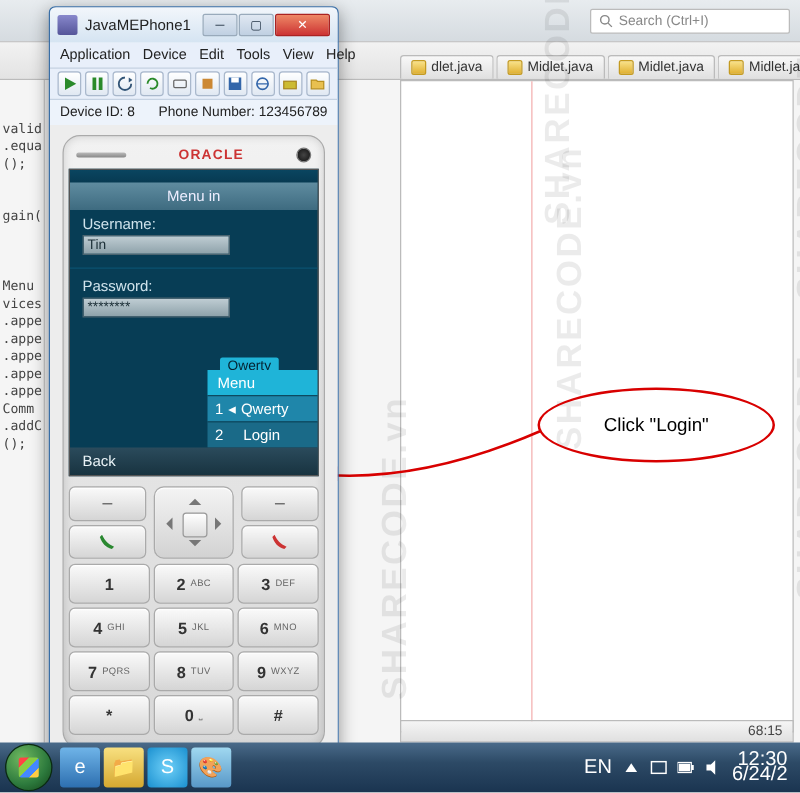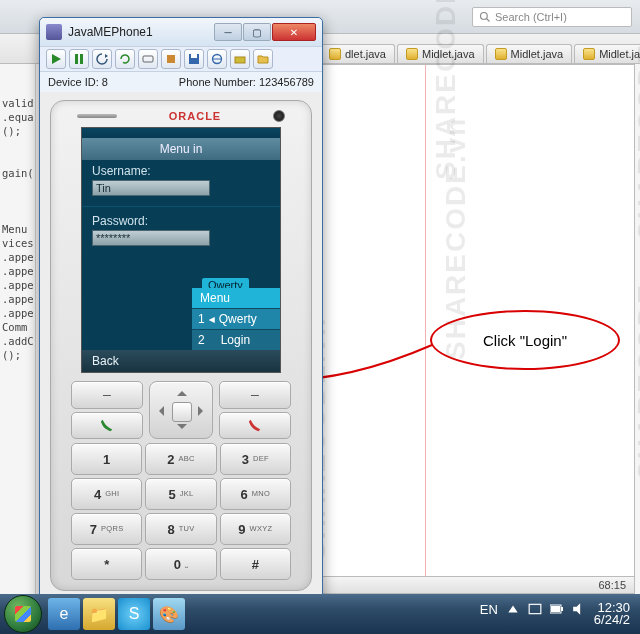--- a/index.html
+++ b/index.html
@@ -34,40 +34,40 @@
 .taskbar { position:absolute; left:0; right:0; bottom:0; height:40px; background:linear-gradient(#4a6b8a,#2d4a66 40%,#1a3450); display:flex; align-items:center; padding:0 4px; }
 .startbtn { width:38px; height:38px; border-radius:50%; background:radial-gradient(circle at 35% 30%,#6fb85f,#2d7a3d 60%,#124518); border:1px solid #0a2a10; margin-right:6px; position:relative; }
 .startbtn::after{content:"";position:absolute;left:10px;top:10px;width:16px;height:16px;background:
   linear-gradient(135deg,#f44 0 25%,#8c4 0 50%,#48f 0 75%,#fc4 0 100%);
   border-radius:2px; filter:blur(.3px); }
 .tray-icon { width:32px; height:32px; border-radius:3px; margin-right:3px; display:flex; align-items:center; justify-content:center; font-size:16px; color:#fff; }
 .tray-ie { background:linear-gradient(#6fb4e8,#2d6fb0); }
 .tray-dir { background:linear-gradient(#f8e080,#d5a830); }
 .tray-sk { background:radial-gradient(#6fd0f8,#1a90d0); }
 .tray-pt { background:linear-gradient(#a0d8f0,#5898c8); }
-.systray { margin-left:auto; display:flex; gap:8px; color:#fff; font-size:13px; padding-right:6px; }
+.systray { margin-left:auto; display:flex; align-items:center; gap:8px; color:#fff; font-size:16px; padding-right:6px; }
 .sys-icon { width:14px; height:14px; fill:#fff; }
 
 
-.emuwin { position:absolute; left:39px; top:17px; width:284px; border:1px solid #3a6ea5; border-radius:5px 5px 0 0; background:linear-gradient(#e8f0f8,#cfdff0); box-shadow:0 4px 14px rgba(0,0,0,.4); }
+.emuwin { position:absolute; left:39px; top:5px; width:232px; border:1px solid #3a6ea5; border-radius:5px 5px 0 0; background:linear-gradient(#e8f0f8,#cfdff0); box-shadow:0 4px 14px rgba(0,0,0,.4); }
 .emuwin .titlebar { height:28px; display:flex; align-items:center; padding:0 6px; background:linear-gradient(#f2f6fb,#d5e4f2); border-radius:5px 5px 0 0; }
 .emuwin .titlebar .ico { width:16px; height:16px; background:linear-gradient(#88c,#559); border-radius:2px; margin-right:6px; }
 .emuwin .titlebar .ttl { font-size:12px; color:#222; }
 .emuwin .winbtns { margin-left:auto; display:flex; gap:1px; }
 .emuwin .winbtn { width:28px; height:18px; background:linear-gradient(#e0e8f2,#c0d0e2); border:1px solid #9ab; border-radius:2px; font-size:10px; display:flex;align-items:center;justify-content:center; color:#234; }
 .emuwin .winbtn.close { background:linear-gradient(#e86,#c33); color:#fff; width:44px; border-color:#a22; }
 .emuwin .menubar { height:20px; display:flex; align-items:center; gap:10px; padding:0 8px; font-size:11.5px; color:#222; background:#e8effa; }
 .emuwin .iconbar { height:26px; display:flex; align-items:center; gap:3px; padding:0 6px; background:#e8effa; border-top:1px solid #c5d2e2; border-bottom:1px solid #c5d2e2; }
 .emuwin .iconbar .ib { width:20px; height:20px; border:1px solid #a9b8cc; border-radius:3px; background:linear-gradient(#fff,#e0e8f2); display:flex;align-items:center;justify-content:center; }
 .emuwin .iconbar .ib svg{width:12px;height:12px;}
 .emuwin .devbar { height:20px; display:flex; align-items:center; padding:0 8px; font-size:11px; color:#222; background:#edf3fb; justify-content:space-between; }
 
 
 .phone { background:#ededed; padding:8px 10px 10px; }
-.phone-shell { background:linear-gradient(#f2f2f2,#d8d8d8); border:1px solid #aaa; border-radius:14px; padding:6px 20px 10px; box-shadow:inset 0 0 8px rgba(0,0,0,.15); }
+.phone-shell { background:linear-gradient(#f2f2f2,#d8d8d8); border:1px solid #aaa; border-radius:14px; padding:6px 4px 10px; box-shadow:inset 0 0 8px rgba(0,0,0,.15); }
 .phone-top { display:flex; justify-content:space-between; align-items:center; padding:3px 6px 5px; }
 .oracle { color:#c33; font-weight:bold; font-size:11px; letter-spacing:1px; }
 .cam { width:12px; height:12px; border-radius:50%; background:radial-gradient(#444,#111); border:1px solid #777; }
 .screen { width:200px; height:246px; background:#073d55; border:1px solid #555; margin:0 auto 8px; position:relative; color:#e6f2f7; font-size:12px; }
 .screen .sbar { position:absolute; top:0; left:0; right:0; height:10px; background:linear-gradient(#0a4560,#073a52); }
 .screen .hdr { position:absolute; top:10px; left:0; right:0; height:22px; background:linear-gradient(#5f8ca0,#3e6b80); text-align:center; line-height:22px; font-size:12px; color:#eef; }
 .screen .lbl { position:absolute; left:10px; color:#cfe3ec; font-size:12px; }
 .screen .inp { position:absolute; left:10px; width:118px; height:16px; background:linear-gradient(#bfcdd3,#8ea2aa); border:1px solid #4a6470; color:#1b2e36; font-size:11px; padding:0 3px; line-height:14px; font-family:Liberation Sans, sans-serif; }
 .screen .sep { position:absolute; left:0; right:0; border-top:1px solid #0b5270; }
 .qwerty { position:absolute; left:120px; top:150px; background:#1fb4d8; color:#042230; font-size:11px; padding:1px 6px; border-radius:2px; }
@@ -169,20 +169,28 @@
 
 <div class="emuwin">
   <div class="titlebar">
     <div class="ico"></div>
     <div class="ttl">JavaMEPhone1</div>
     <div class="winbtns">
       <div class="winbtn">─</div>
       <div class="winbtn">▢</div>
       <div class="winbtn close">✕</div>
     </div>
+  </div>
+  <div class="menubar">
+    <span>Application</span>
+    <span>Device</span>
+    <span>Edit</span>
+    <span>Tools</span>
+    <span>View</span>
+    <span>Help</span>
   </div>
   <div class="iconbar">
     <div class="ib">
         <svg viewBox="0 0 12 12">
           <polygon points="2,1 11,6 2,11" fill="#2a8a2a"></polygon>
         </svg>
       </div>
     <div class="ib">
         <svg viewBox="0 0 12 12">
           <rect x="2" y="1" width="3" height="10" fill="#2a8a2a"></rect>

